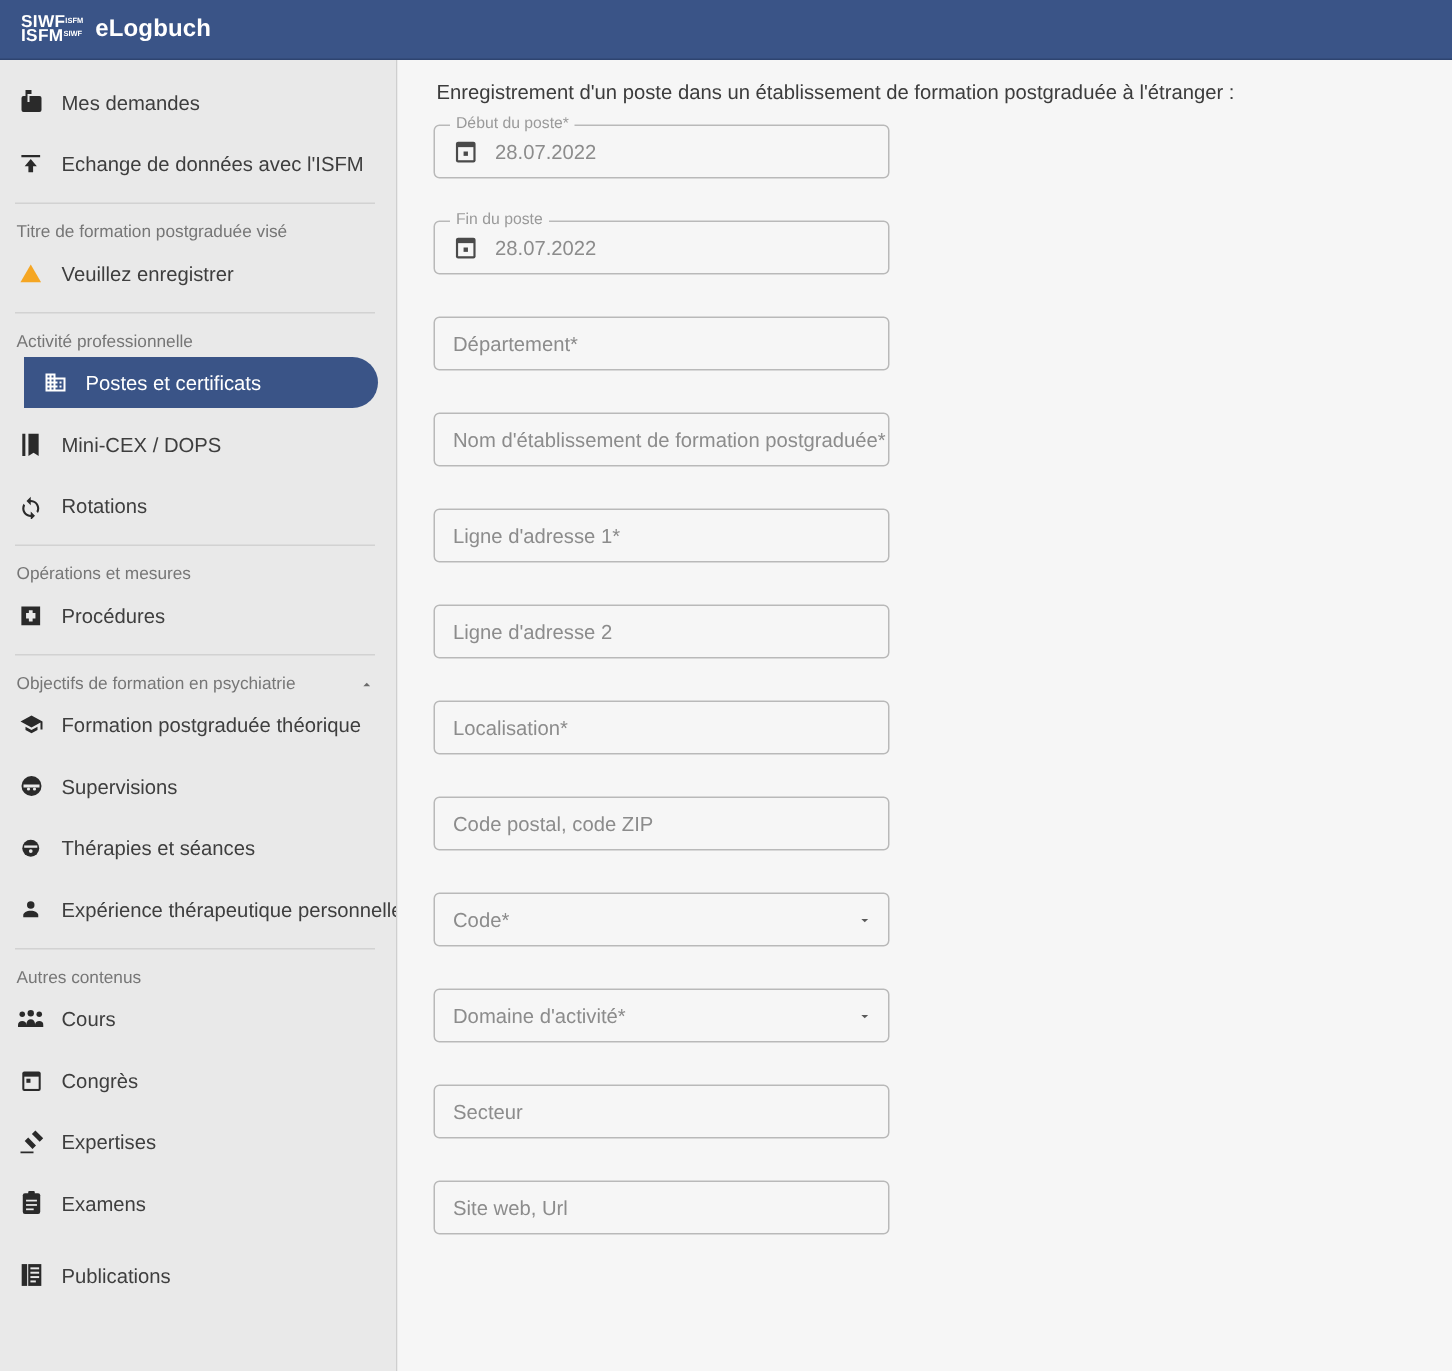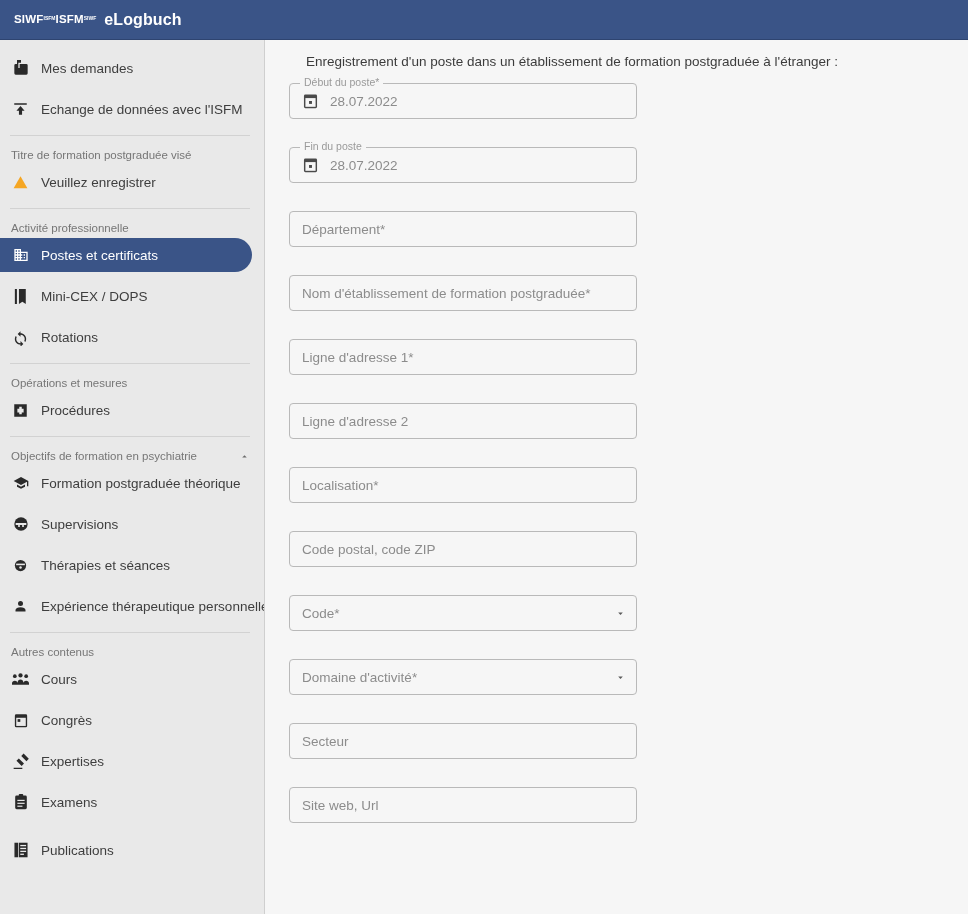--- a/index.html
+++ b/index.html
@@ -14,21 +14,21 @@
   
   .topbar {
     height: 40px; flex: 0 0 40px;
     background: #3a5487;
     display: flex; align-items: center;
     padding: 0 0 0 14px;
     border-bottom: 1px solid #2e4470;
   }
   .brand { display: flex; align-items: center; gap: 8px; }
   .brand-logo {
-    display: flex; flex-direction: row;
+    display: flex; flex-direction: column;
     line-height: 9px; color: #ffffff;
     font-weight: bold; font-size: 11.5px; letter-spacing: .2px;
   }
   .brand-logo .l1 { display: flex; align-items: flex-start; }
   .brand-logo .l1 .sup { font-size: 5px; line-height: 6px; letter-spacing: 0; margin-left: 0px; }
   .brand-logo .l2 { display: flex; align-items: flex-start; }
   .brand-logo .l2 .sup { font-size: 5px; line-height: 6px; letter-spacing: 0; }
   .brand-title { color: #fff; font-size: 16px; font-weight: bold; letter-spacing: .1px; }
 
   
@@ -50,21 +50,21 @@
     color: #3e3e3e; font-size: 13.5px;
     cursor: pointer; white-space: nowrap;
   }
   .nav-item .ico {
     width: 17px; height: 17px; flex: 0 0 17px;
     display: flex; align-items: center; justify-content: center;
     color: #2a2a2a;
   }
   .nav-item .ico svg { display: block; }
   .nav-item.active {
-    background: #3a5487; color: #ffffff;
+    background: #3a5487; color: #ffffff; margin-left: 16px;
   }
   .nav-item.active .ico { color: #ffffff; }
   .nav-gap-sm { height: 11px; }
   .nav-gap-xs { height: 7px; }
   .divider { height: 1px; background: #d2d2d2; margin: 9px 14px 9px 10px; }
   .group-label {
     font-size: 11.5px; color: #767676;
     padding: 0 14px 0 11px; height: 20px;
     display: flex; align-items: center; justify-content: space-between;
   }
@@ -76,28 +76,28 @@
   .warn-item .ico { color: #f5a623; }
 
   
   .main {
     flex: 1 1 auto; background: #f6f6f6;
     padding: 14px 0 0 24px;
     overflow: hidden; position: relative;
   }
   .section-heading {
     font-size: 13.5px; color: #3c3c3c;
-    margin: 0 0 14px 17px;
+    margin: 0 0 14px 2px;
   }
   .form { display: flex; flex-direction: column; }
 
   
   .field {
     position: relative;
-    width: 348px; height: 36px;
+    width: 304px; height: 36px;
     margin-bottom: 28px;
   }
   .field .box {
     position: absolute; inset: 0;
     border: 1px solid #b9b9b9; border-radius: 4px;
     background: transparent;
     display: flex; align-items: center;
     padding: 0 12px;
   }
   .field .ph {

